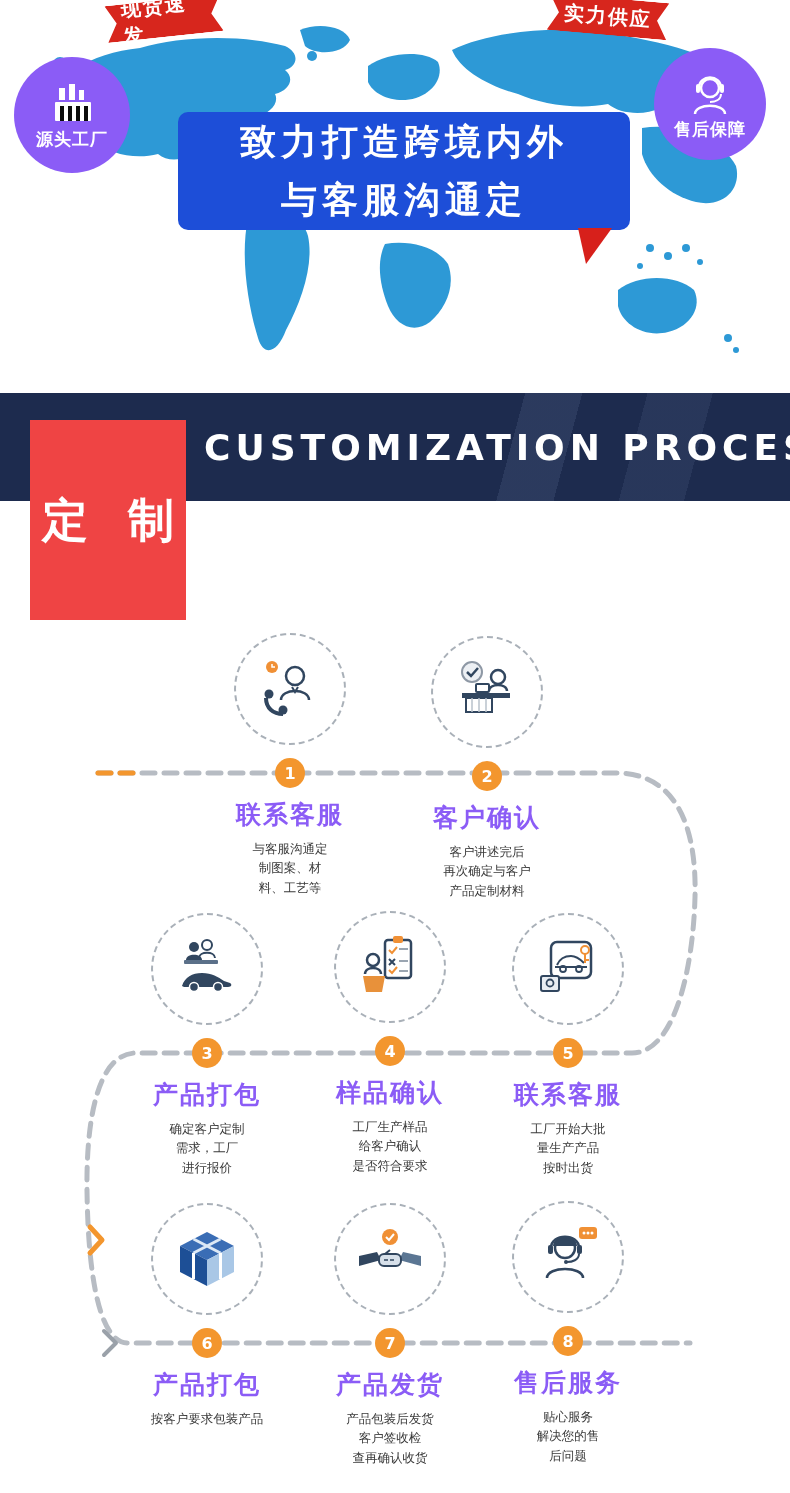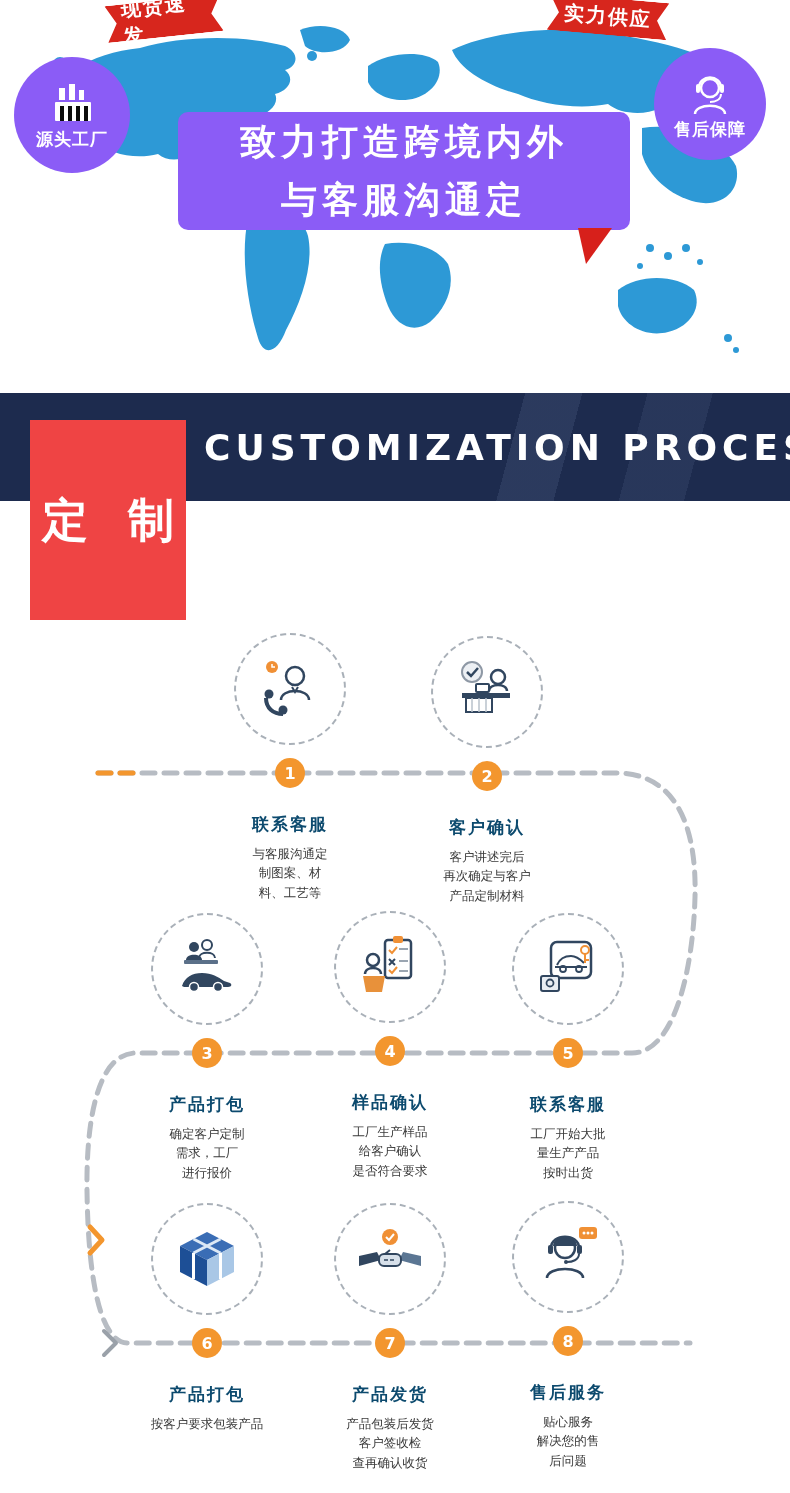--- a/index.html
+++ b/index.html
@@ -16,21 +16,21 @@
             clip-path:polygon(0 0,100% 0,91% 50%,100% 100%,0 100%,9% 50%); }
   .ribbon-left  { left:106px; top:0; width:116px; transform:rotate(-6deg); }
   .ribbon-right { left:548px; top:-2px; width:120px; transform:rotate(5deg); }
 
   .round-badge { position:absolute; border-radius:50%; background:#8b5cf6; color:#fff; z-index:5;
                  display:flex; flex-direction:column; align-items:center; justify-content:center;font-family:Liberation Mono, monospace; }
   .badge-left  { left:14px;  top:57px; width:116px; height:116px; }
   .badge-right { left:654px; top:48px; width:112px; height:112px; }
   .round-badge-label { font-size:17px; font-weight:bold; letter-spacing:1px; margin-top:2px; }
 
-  .red-banner { position:absolute; left:178px; top:112px; width:452px; height:118px; background:#8b5cf6;
+  .red-banner { position:absolute; left:178px; top:112px; width:452px; height:118px; background:#1d4ed8;
                 border-radius:10px; z-index:4; display:flex; flex-direction:column; align-items:center;
                 justify-content:center; gap:9px; color:#fff; font-weight:bold; font-size:36px;
                 letter-spacing:5px; }
   .banner-tail { position:absolute; bottom:-34px; right:18px; width:0; height:0;
                  border-top:36px solid #d7201b; border-left:8px solid transparent;
                  border-right:26px solid transparent; }
 
   
   .band { position:relative; height:108px; background:#1d2b4e; overflow:hidden; }
   .band::after { content:""; position:absolute; right:0; top:0; width:48%; height:100%;
@@ -46,21 +46,21 @@
   
   .process { position:relative; height:992px; background:#fff; }
   .flow-svg { position:absolute; left:0; top:0; z-index:1; }
 
   .step { position:absolute; width:160px; display:flex; flex-direction:column; align-items:center;
           text-align:center; z-index:2; }
   .step-circle { width:108px; height:108px; border:2px dashed #a9b0b8; border-radius:50%; background:#fff;
                  display:flex; align-items:center; justify-content:center; }
   .step-num { width:30px; height:30px; border-radius:50%; background:#f3962e; color:#fff; font-size:16px;
               font-weight:bold; display:flex; align-items:center; justify-content:center; margin-top:13px; }
-  .step-title { margin-top:25px; font-size:17px; font-weight:bold; color:#0c4a6e; letter-spacing:2px; }
+  .step-title { margin-top:10px; font-size:25px; font-weight:bold; color:#8b5cf6; letter-spacing:2px; }
   .step-desc { margin-top:8px; font-size:12.5px; color:#3a3a3a; line-height:1.55; }
 
   .step-1 { left:210px; top:132px; }
   .step-2 { left:407px; top:135px; }
   .step-3 { left:127px; top:412px; }
   .step-4 { left:310px; top:410px; }
   .step-5 { left:488px; top:412px; }
   .step-6 { left:127px; top:702px; }
   .step-7 { left:310px; top:702px; }
   .step-8 { left:488px; top:700px; }

